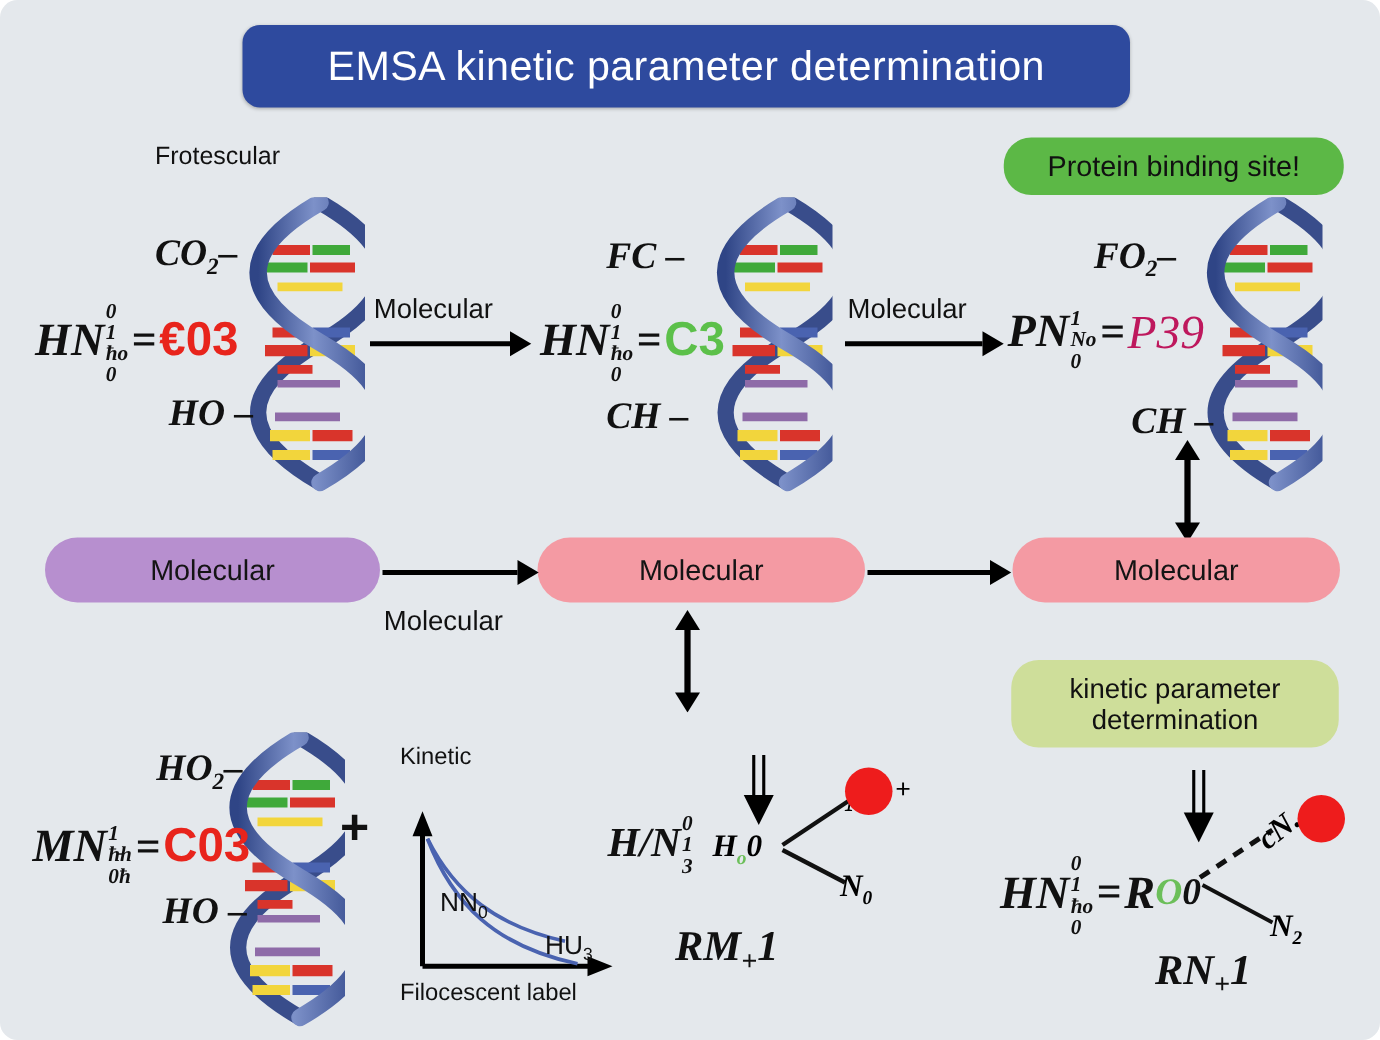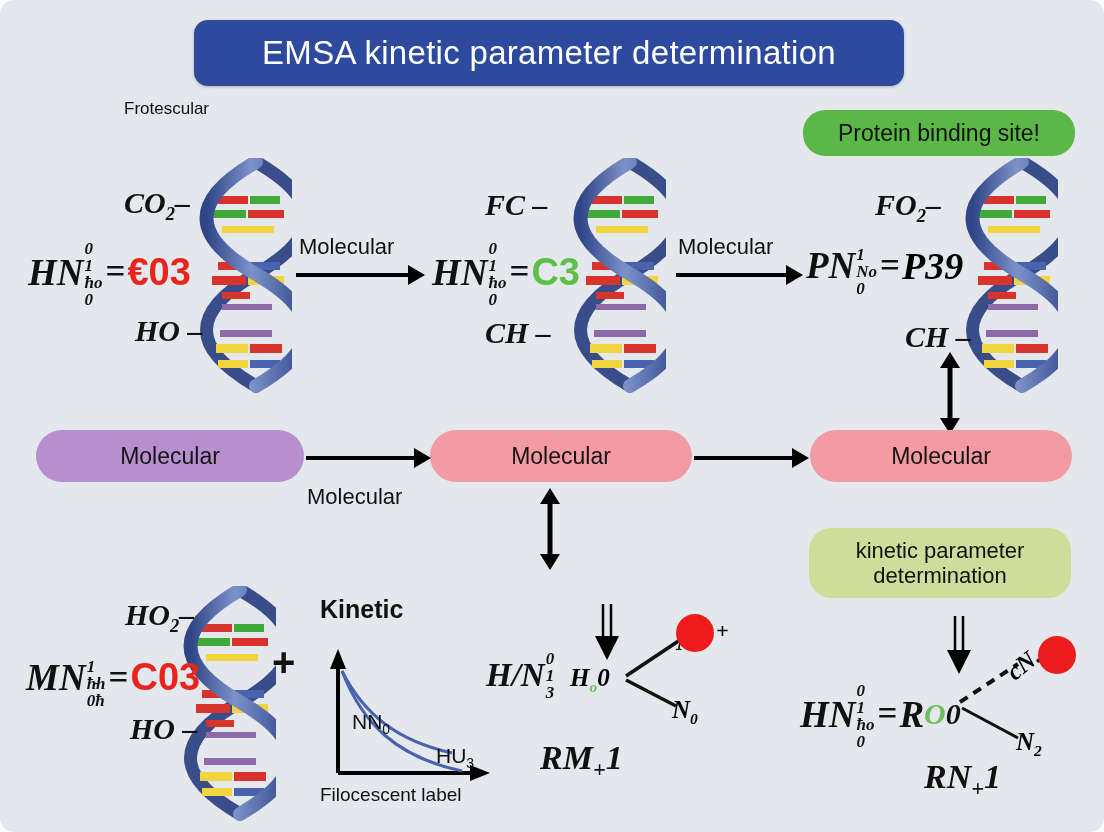--- a/index.html
+++ b/index.html
@@ -67,22 +67,22 @@
   }
   #pill-1 { left: 36px;  top: 430px; width: 268px; background: #b78fcf; }
   #pill-2 { left: 430px; top: 430px; width: 262px; background: #f49aa3; }
   #pill-3 { left: 810px; top: 430px; width: 262px; background: #f49aa3; }
 
   
   .plain-label {
     color: #111111;
     white-space: nowrap;
   }
-  #label-frotescular { left: 124px; top: 99px; font-size: 17px; }
-  #label-kinetic     { left: 320px; top: 595px; font-size: 25px; font-weight: bold; }
+  #label-frotescular { left: 124px; top: 114px; font-size: 20px; }
+  #label-kinetic     { left: 320px; top: 595px; font-size: 19px; font-weight: normal; }
   #label-arrow1      { left: 299px; top: 234px; font-size: 22px; }
   #label-arrow2      { left: 678px; top: 234px; font-size: 22px; }
   #label-pillarrow   { left: 307px; top: 484px; font-size: 22px; }
   #label-plus        { left: 272px; top: 640px; font-size: 40px; font-weight: bold; }
 
   
   .formula {
     font-family: "Liberation Serif", serif;
     font-style: italic;
     font-weight: bold;
@@ -100,21 +100,21 @@
     font-size: 17px;
     line-height: 1.0;
     margin: 0 1px;
     position: relative;
     top: 2px;
   }
   .stack span { display: block; }
   .eq { font-size: 35px; margin: 0 2px; font-style: normal; }
   .val-red   { color: #e8241c; font-family: "Liberation Sans", sans-serif; font-style: normal; font-weight: bold; font-size: 38px; }
   .val-green { color: #5cc04a; font-family: "Liberation Sans", sans-serif; font-style: normal; font-weight: bold; font-size: 38px; }
-  .val-gray  { color: #000000; font-family: "Liberation Serif", serif;   font-style: italic; font-weight: bold; font-size: 38px; }
+  .val-gray  { color: #be185d; font-family: "Liberation Serif", serif;   font-style: italic; font-weight: normal; font-size: 38px; }
 
   
   .tick-label {
     font-family: "Liberation Serif", serif;
     font-style: italic;
     font-weight: bold;
     font-size: 30px;
     color: #111111;
     white-space: nowrap;
   }

